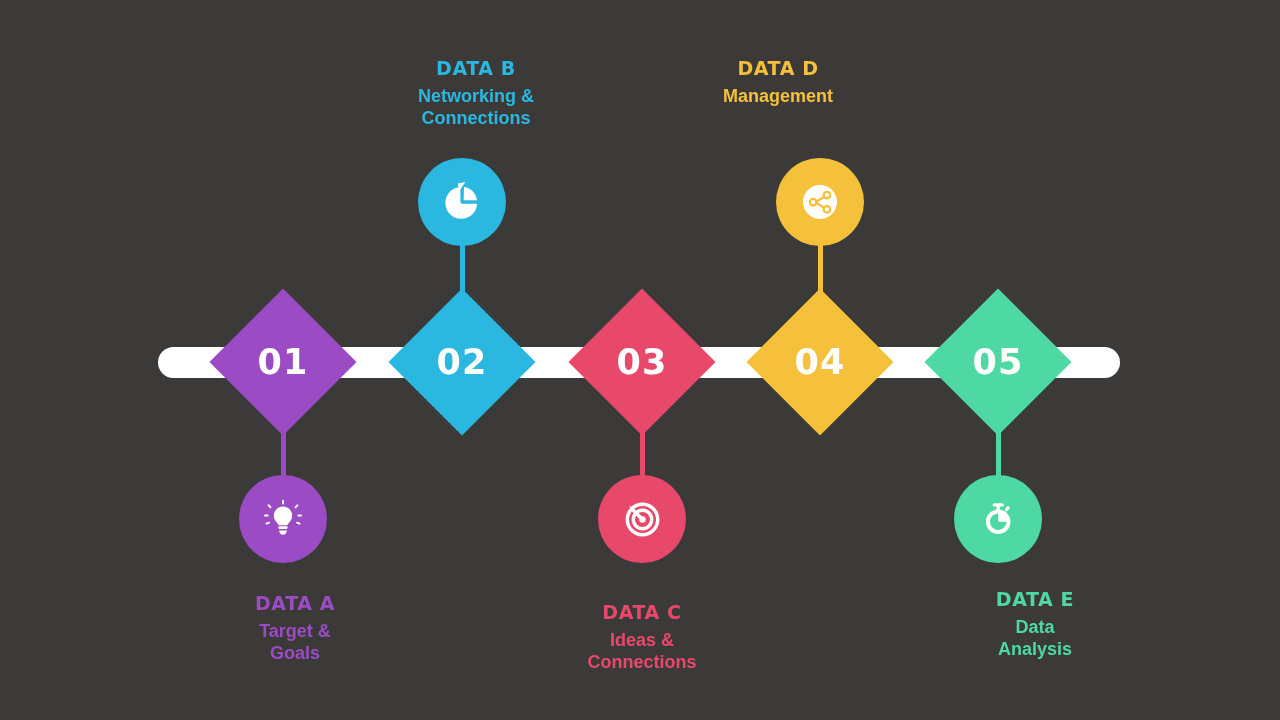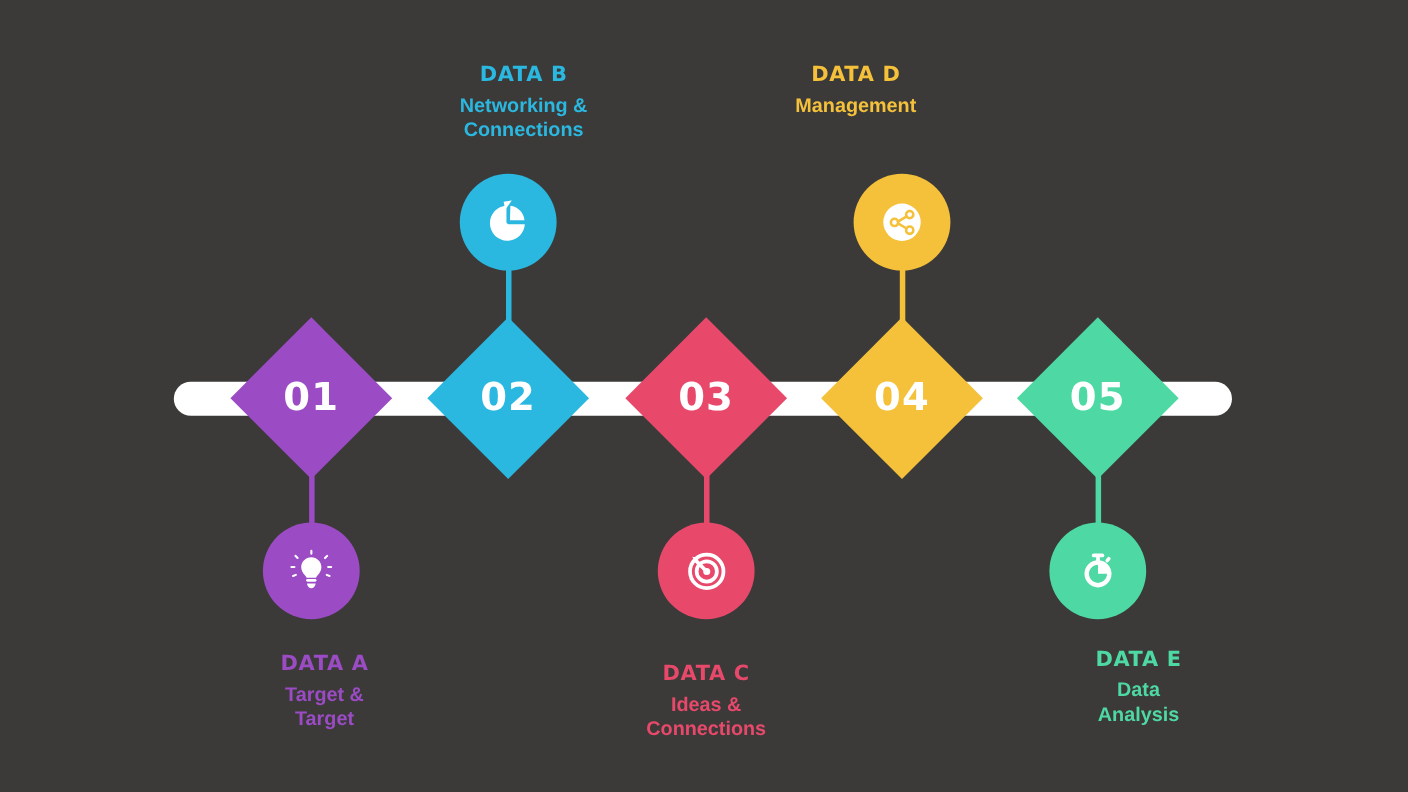--- a/index.html
+++ b/index.html
@@ -96,21 +96,21 @@
         <rect x="35.4" y="16.5" width="4.6" height="1.9" rx="0.9"></rect>
         <rect x="3.4" y="24.2" width="4.6" height="1.9" rx="0.9" transform="rotate(-22 5.7 25.1)"></rect>
         <rect x="34" y="24.2" width="4.6" height="1.9" rx="0.9" transform="rotate(22 36.3 25.1)"></rect>
       </svg>
     </span>
   </div>
 
   <div class="label" style="left:180px;top:592px;">
     <p class="label-title" style="color:#9b4bc4;">DATA A</p>
     <p class="label-desc" style="color:#9b4bc4;">Target &amp;</p>
-    <p class="label-desc" style="color:#9b4bc4;">Target</p>
+    <p class="label-desc" style="color:#9b4bc4;">Goals</p>
   </div>
 
   <div class="connector" style="left:459.5px;top:240px;height:84px;background:#2bb8e0;"></div>
 
   <div class="node" style="left:410px;top:310px;background:#2bb8e0;">
     <span class="node-num">02</span>
   </div>
 
   <div class="badge" style="left:418px;top:158px;background:#2bb8e0;">
     <span>

